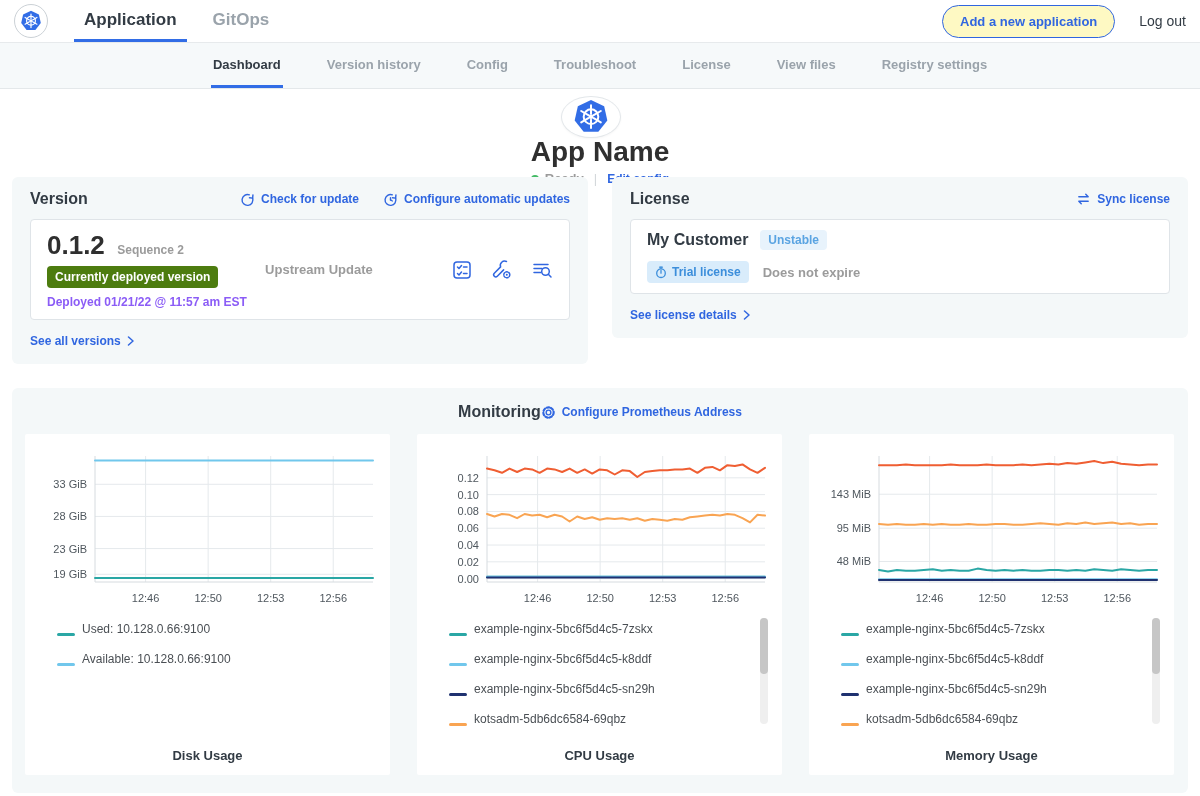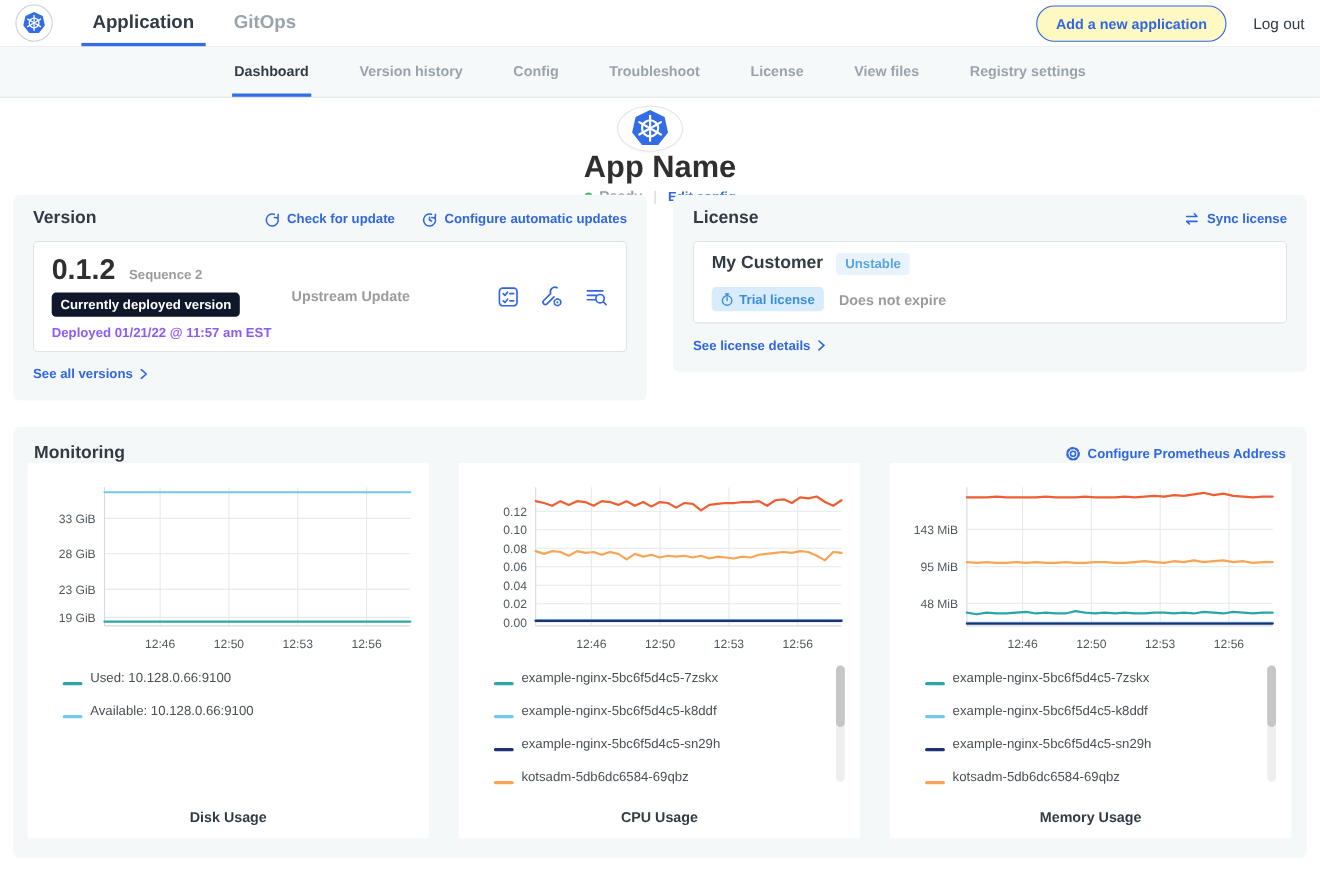--- a/index.html
+++ b/index.html
@@ -40,37 +40,37 @@
   .cards-row { display:flex; gap:24px; margin-top:12px; align-items:flex-start; }
   .card { background:#f4f8f9; border-radius:6px; }
   .version-card, .license-card { width:576px; padding:13px 18px 15px; }
   .card-head { display:flex; align-items:center; justify-content:space-between; margin-bottom:11px; }
   .card-title { font-size:16px; font-weight:700; color:#323b44; }
   .head-links { display:flex; gap:24px; }
   .inner-box { background:#fff; border:1px solid #dfe4e8; border-radius:4px; padding:10px 16px; }
   .version-inner { display:flex; align-items:center; justify-content:space-between; }
   .v-num { font-size:26px; font-weight:700; color:#2f2f2f; }
   .v-seq { font-size:12px; color:#9b9b9b; font-weight:600; margin-left:8px; }
-  .deploy-badge { display:inline-block; background:#0f172a; color:#fff; font-size:12px; font-weight:700;
+  .deploy-badge { display:inline-block; background:#4d7c0f; color:#fff; font-size:12px; font-weight:700;
     padding:4px 8px; border-radius:4px; margin-top:5px; }
   .deploy-date { font-size:12px; color:#8b5cf6; font-weight:600; margin-top:7px; }
   .v-source { font-size:13px; color:#9b9b9b; font-weight:700; margin-right:60px; }
   .v-icons { display:flex; gap:18px; align-items:center; }
   .see-link { margin-top:11px; }
   .cust-row { display:flex; align-items:center; gap:12px; }
   .cust-name { font-size:16px; font-weight:700; color:#323b44; }
   .chan-badge { background:#e8f3fc; color:#5aa4e2; font-size:12px; font-weight:600; padding:3px 8px; border-radius:4px; }
   .lic-row { display:flex; align-items:center; gap:14px; margin-top:11px; }
   .trial-badge { display:inline-flex; align-items:center; gap:5px; background:#d9ecfb; color:#3c8edb;
     font-size:12px; font-weight:700; padding:4px 8px; border-radius:4px; }
   .expiry { font-size:13px; color:#9b9b9b; font-weight:600; }
 
   
   .monitoring { margin-top:24px; padding:15px 13px 18px; }
-  .mon-head { display:flex; justify-content:space-between; align-items:center; padding:0 6px; }
+  .mon-head { display:flex; justify-content:center; align-items:center; margin-bottom:13px; padding:0 6px; }
   .charts-row { display:flex; gap:27px; }
   .chart-card { background:#fff; width:365px; height:341px; padding:12px 10px 10px; border-radius:2px;
     display:flex; flex-direction:column; }
   .chart-svg { display:block; }
   .legend-wrap { position:relative; flex:1; padding:12px 24px 0 22px; }
   .legend { list-style:none; }
   .legend li { display:flex; align-items:flex-end; gap:7px; margin-bottom:16px; }
   .dash { width:18px; height:3px; border-radius:2px; flex:none; }
   .lbl { font-size:12px; color:#4a4f54; }
   .scrollbar { position:absolute; right:4px; top:8px; width:8px; height:106px; background:#efefef; border-radius:4px; }

